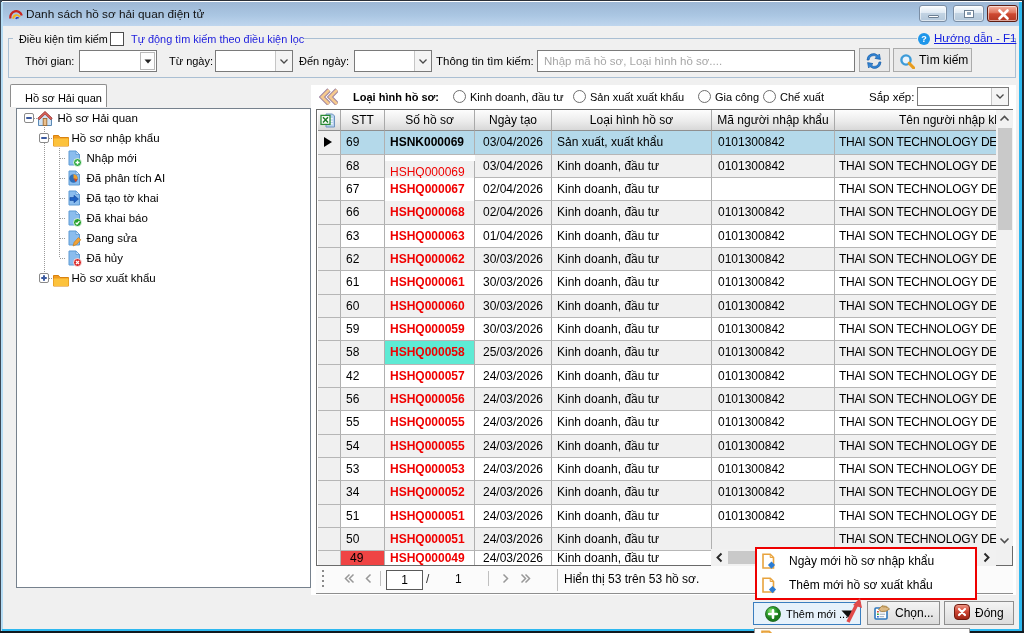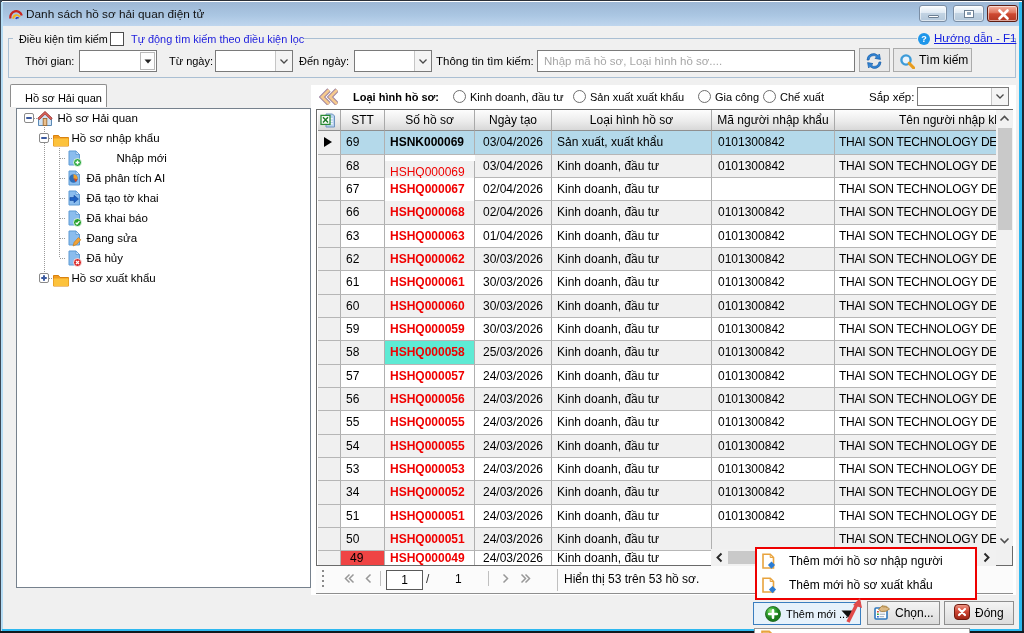--- a/index.html
+++ b/index.html
@@ -112,21 +112,21 @@
     <path d="M0.5 2.5 h5 l1.5 2 h8.5 v8.5 h-15 Z" fill="#f29c1f" stroke="#d9820e" stroke-width="1"></path>
     <path d="M0.5 5.5 h15 v7.5 h-15 Z" fill="#fcc23c"></path>
   </svg>
 <div class="t" style="left:71.5px;top:131px;">Hồ sơ nhập khẩu</div>
 <svg style="position:absolute;left:67px;top:150px;" width="15" height="17" viewBox="0 0 15 17">
     <path d="M2 1 h7 l3.5 3.5 V15 H2 Z" fill="#8bbdee" stroke="#5e9bd4" stroke-width="1"></path>
     <path d="M9 1 l3.5 3.5 H9 Z" fill="#d8eafc" stroke="#5e9bd4" stroke-width="0.8"></path>
     <circle cx="10.5" cy="12.5" r="4" fill="#2eaa3f" stroke="#fff" stroke-width="0.8"></circle>
     <path d="M10.5 10.5 v4 M8.5 12.5 h4" stroke="#fff" stroke-width="1.4"></path>
   </svg>
-<div class="t" style="left:86.5px;top:151px;margin-left:30px;">Nhập mới</div>
+<div class="t" style="left:86.5px;top:151px;">Nhập mới</div>
 <svg style="position:absolute;left:67px;top:170px;" width="15" height="17" viewBox="0 0 15 17">
     <path d="M2 1 h7 l3.5 3.5 V15 H2 Z" fill="#8bbdee" stroke="#5e9bd4" stroke-width="1"></path>
     <path d="M9 1 l3.5 3.5 H9 Z" fill="#d8eafc" stroke="#5e9bd4" stroke-width="0.8"></path>
     <circle cx="6.5" cy="8.5" r="4.2" fill="#2f6fb8"></circle>
     <path d="M6.5 8.5 L6.5 4.3 A4.2 4.2 0 0 1 10.6 9.3 Z" fill="#f0a02c"></path>
     <path d="M6.5 8.5 L10.6 9.3 A4.2 4.2 0 0 1 8.6 12 Z" fill="#d04b2f"></path>
   </svg>
 <div class="t" style="left:86.5px;top:171px;">Đã phân tích AI</div>
 <svg style="position:absolute;left:67px;top:190px;" width="15" height="17" viewBox="0 0 15 17">
     <path d="M2 1 h7 l3.5 3.5 V15 H2 Z" fill="#8bbdee" stroke="#5e9bd4" stroke-width="1"></path>
@@ -268,21 +268,21 @@
 <div class="cell" style="left:712px;top:318px;width:123px;height:23px;background:#fff;border-bottom:1px solid #b6b6b6;padding-left:6px;line-height:22px">0101300842</div>
 <div class="cell" style="left:835px;top:318px;width:162px;height:23px;background:#fff;border-bottom:1px solid #b6b6b6;padding-left:4px;line-height:22px;border-right:none"><span style="letter-spacing:-0.25px">THAI SON TECHNOLOGY DEVEL</span></div>
 <div class="" style="left:318px;top:341px;width:23px;height:24px;background:#f0f0f0;border-right:1px solid #b0b0b0;border-bottom:1px solid #b6b6b6;"></div>
 <div class="cell" style="left:341px;top:341px;width:44px;height:24px;background:#f0f0f0;border-bottom:1px solid #b6b6b6;padding-left:5px;line-height:23px">58</div>
 <div class="cell" style="left:385px;top:341px;width:90px;height:24px;background:#5eead4;border-bottom:1px solid #b6b6b6;padding-left:5px;line-height:23px;font-weight:bold;color:#f00000">HSHQ000058</div>
 <div class="cell" style="left:475px;top:341px;width:77px;height:24px;background:#f0f0f0;border-bottom:1px solid #b6b6b6;text-align:center;line-height:23px">25/03/2026</div>
 <div class="cell" style="left:552px;top:341px;width:160px;height:24px;background:#f0f0f0;border-bottom:1px solid #b6b6b6;padding-left:5px;line-height:23px">Kinh doanh, đầu tư</div>
 <div class="cell" style="left:712px;top:341px;width:123px;height:24px;background:#f0f0f0;border-bottom:1px solid #b6b6b6;padding-left:6px;line-height:23px">0101300842</div>
 <div class="cell" style="left:835px;top:341px;width:162px;height:24px;background:#f0f0f0;border-bottom:1px solid #b6b6b6;padding-left:4px;line-height:23px;border-right:none"><span style="letter-spacing:-0.25px">THAI SON TECHNOLOGY DEVEL</span></div>
 <div class="" style="left:318px;top:365px;width:23px;height:23px;background:#f0f0f0;border-right:1px solid #b0b0b0;border-bottom:1px solid #b6b6b6;"></div>
-<div class="cell" style="left:341px;top:365px;width:44px;height:23px;background:#fff;border-bottom:1px solid #b6b6b6;padding-left:5px;line-height:22px">57</div>
+<div class="cell" style="left:341px;top:365px;width:44px;height:23px;background:#fff;border-bottom:1px solid #b6b6b6;padding-left:5px;line-height:22px">42</div>
 <div class="cell" style="left:385px;top:365px;width:90px;height:23px;background:#fff;border-bottom:1px solid #b6b6b6;padding-left:5px;line-height:22px;font-weight:bold;color:#f00000">HSHQ000057</div>
 <div class="cell" style="left:475px;top:365px;width:77px;height:23px;background:#fff;border-bottom:1px solid #b6b6b6;text-align:center;line-height:22px">24/03/2026</div>
 <div class="cell" style="left:552px;top:365px;width:160px;height:23px;background:#fff;border-bottom:1px solid #b6b6b6;padding-left:5px;line-height:22px">Kinh doanh, đầu tư</div>
 <div class="cell" style="left:712px;top:365px;width:123px;height:23px;background:#fff;border-bottom:1px solid #b6b6b6;padding-left:6px;line-height:22px">0101300842</div>
 <div class="cell" style="left:835px;top:365px;width:162px;height:23px;background:#fff;border-bottom:1px solid #b6b6b6;padding-left:4px;line-height:22px;border-right:none"><span style="letter-spacing:-0.25px">THAI SON TECHNOLOGY DEVEL</span></div>
 <div class="" style="left:318px;top:388px;width:23px;height:23px;background:#f0f0f0;border-right:1px solid #b0b0b0;border-bottom:1px solid #b6b6b6;"></div>
 <div class="cell" style="left:341px;top:388px;width:44px;height:23px;background:#f0f0f0;border-bottom:1px solid #b6b6b6;padding-left:5px;line-height:22px">56</div>
 <div class="cell" style="left:385px;top:388px;width:90px;height:23px;background:#f0f0f0;border-bottom:1px solid #b6b6b6;padding-left:5px;line-height:22px;font-weight:bold;color:#f00000">HSHQ000056</div>
 <div class="cell" style="left:475px;top:388px;width:77px;height:23px;background:#f0f0f0;border-bottom:1px solid #b6b6b6;text-align:center;line-height:22px">24/03/2026</div>
 <div class="cell" style="left:552px;top:388px;width:160px;height:23px;background:#f0f0f0;border-bottom:1px solid #b6b6b6;padding-left:5px;line-height:22px">Kinh doanh, đầu tư</div>
@@ -424,21 +424,21 @@
 <div class="" style="left:754px;top:628px;width:216px;height:5px;background:#fff;border:1px solid #9a9a9a;border-bottom:none;z-index:5"></div>
 <svg style="position:absolute;left:760px;top:630px;z-index:6" width="15" height="3" viewBox="0 0 15 3">
     <path d="M2 1.2 h7.2 l1.8 1.8 H2 Z" fill="#fff" stroke="#e8a33d" stroke-width="1.6"></path>
   </svg>
 <div class="" style="left:755px;top:547px;width:222px;height:53px;background:#fff;border:2.5px solid #ee0000;z-index:10"></div>
 <svg style="position:absolute;left:761px;top:553px;z-index:11" width="16" height="17" viewBox="0 0 16 17">
     <path d="M2 1.2 h7.2 l3.3 3.3 V15 H2 Z" fill="#fff" stroke="#e8a33d" stroke-width="1.6"></path>
     <path d="M9.2 1.2 l3.3 3.3 H9.2 Z" fill="#f8d9a8" stroke="#e8a33d" stroke-width="1"></path>
     <path d="M10.5 8.5 l3.6 3.6 -3.6 3.6 -3.6-3.6 Z" fill="#2b7cd3"></path>
   </svg>
-<div class="t" style="left:789px;top:554px;z-index:11;font-size:12px">Thêm mới hồ sơ nhập người</div>
+<div class="t" style="left:789px;top:554px;z-index:11;font-size:12px">Ngày mới hồ sơ nhập khẩu</div>
 <svg style="position:absolute;left:761px;top:577px;z-index:11" width="16" height="17" viewBox="0 0 16 17">
     <path d="M2 1.2 h7.2 l3.3 3.3 V15 H2 Z" fill="#fff" stroke="#e8a33d" stroke-width="1.6"></path>
     <path d="M9.2 1.2 l3.3 3.3 H9.2 Z" fill="#f8d9a8" stroke="#e8a33d" stroke-width="1"></path>
     <path d="M11.5 9 l3.6 3.6 -3.6 3.6 -3.6-3.6 Z" fill="#2b7cd3"></path>
   </svg>
 <div class="t" style="left:789px;top:578px;z-index:11;font-size:12px">Thêm mới hồ sơ xuất khẩu</div>
 <svg style="position:absolute;left:840px;top:596px;z-index:12" width="28" height="30" viewBox="0 0 28 30">
     <path d="M8 26 L17 8" stroke="#e14b4b" stroke-width="3.5"></path>
     <path d="M20 2 L22 12 L13 9 Z" fill="#e14b4b"></path>
   </svg>

